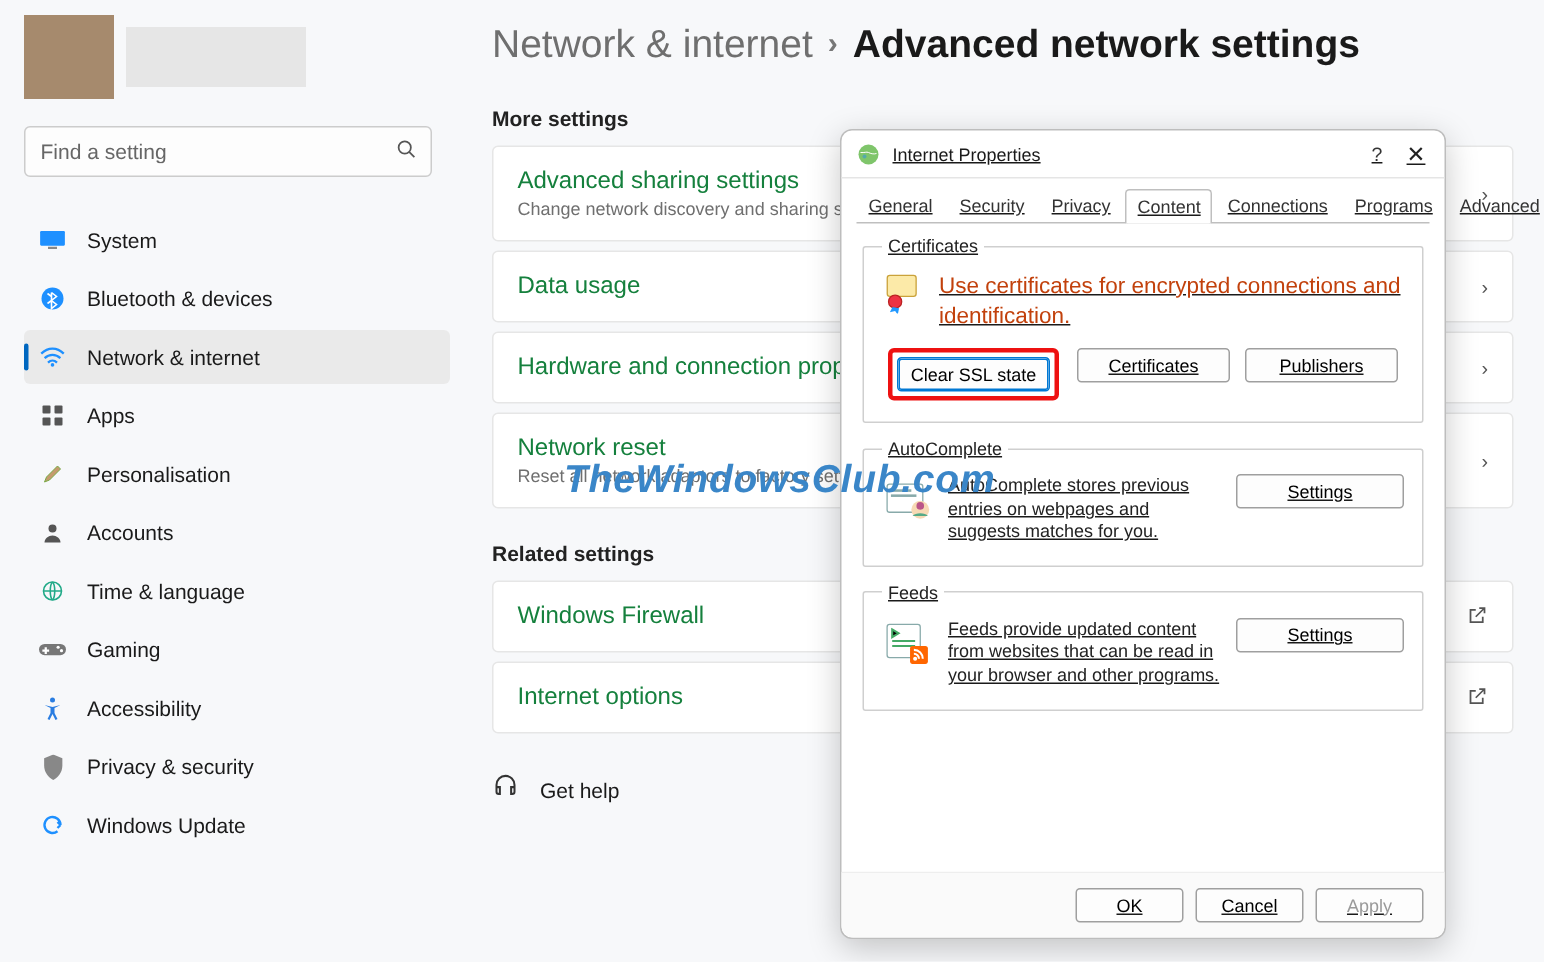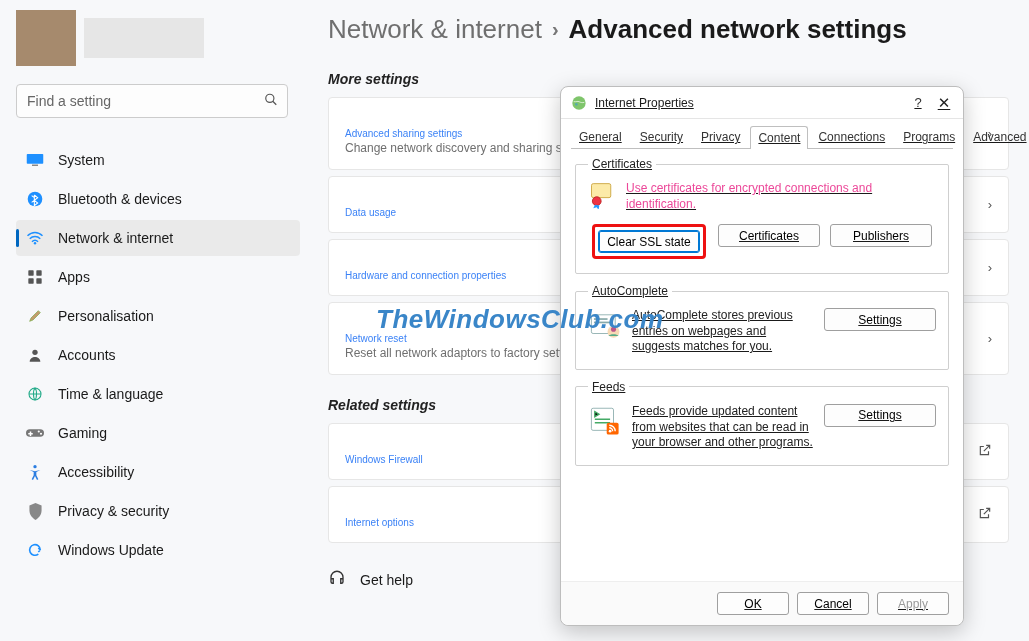--- a/index.html
+++ b/index.html
@@ -20,24 +20,24 @@
   .nav-item.active { background: #eaeaea; }
   .nav-item.active::before { content: ""; position: absolute; left: 0; top: 9px; bottom: 9px; width: 3px; background: #0067c0; border-radius: 2px; }
   .nav-icon { width: 18px; height: 18px; display: flex; align-items: center; justify-content: center; font-size: 16px; }
 
   
   .main { position: absolute; left: 320px; top: 0; right: 0; padding: 14px 20px 0 8px; }
   .breadcrumb { font-size: 26px; font-weight: 600; color: #1a1a1a; margin-bottom: 26px; display: flex; align-items: center; gap: 10px; }
   .breadcrumb .parent { color: #6f6f6f; font-weight: 400; }
   .breadcrumb .sep { color: #777; font-size: 20px; }
 
-  .section-title { font-size: 14px; font-weight: 600; margin: 0 0 10px 0; color: #222; font-style: italic; }
+  .section-title { font-size: 14px; font-weight: 600; margin: 0 0 10px 0; color: #222; }
 
   .card { background: #fff; border: 1px solid #e6e6e6; border-radius: 4px; padding: 14px 16px; margin-bottom: 6px; display: flex; align-items: center; justify-content: space-between; cursor: pointer; }
-  .card-ttl { font-size: 10px; color: #3b82f6; margin-top: 16px; }
+  .card-ttl { font-size: 16px; color: #15803d; }
   .card-sub { font-size: 12px; color: #6f6f6f; margin-top: 2px; }
   .card-chev, .card-ext { font-size: 13px; color: #555; }
 
   .help-row { display: flex; align-items: center; gap: 14px; margin-top: 26px; font-size: 14px; }
   .help-icon { font-size: 16px; }
 
   
   .dialog { position: absolute; left: 560px; top: 86px; width: 404px; height: 540px; background: #fff; border: 1px solid #bdbdbd; border-radius: 8px; box-shadow: 0 6px 22px rgba(0,0,0,.22); display: flex; flex-direction: column; font-size: 12px; text-decoration: underline; }
   .dlg-titlebar { display: flex; align-items: center; height: 32px; padding: 0 6px 0 10px; border-bottom: 1px solid #e5e5e5; }
   .dlg-title-icon { width: 16px; height: 16px; margin-right: 8px; }
@@ -48,21 +48,21 @@
   .tabs { display: flex; gap: 2px; padding: 6px 6px 0 10px; font-size: 12px; color: #333; }
   .tab { padding: 4px 7px; border: 1px solid transparent; border-bottom: none; border-radius: 3px 3px 0 0; cursor: pointer; }
   .tab.active { border-color: #bfbfbf; background: #fff; position: relative; top: 1px; }
   .tab-border { height: 1px; background: #bfbfbf; margin: 0 10px; }
 
   .dlg-body { padding: 8px 14px 0 14px; flex: 1; overflow: hidden; }
   .fieldset { border: 1px solid #cfcfcf; border-radius: 2px; padding: 10px 12px 14px 12px; margin-bottom: 10px; position: relative; }
   .fieldset legend { font-size: 12px; padding: 0 4px; color: #222; }
   .cert-row { display: flex; align-items: flex-start; gap: 10px; }
   .cert-icon { width: 28px; height: 28px; flex: 0 0 28px; }
-  .cert-desc { font-size: 12px; color: #ec4899; line-height: 1.3; }
+  .cert-desc { font-size: 15px; color: #c2410c; line-height: 1.3; }
 
   .btn-row { display: flex; gap: 10px; margin-top: 12px; justify-content: center; }
   .win-btn { height: 23px; min-width: 102px; border: 1px solid #9f9f9f; border-radius: 3px; background: #fdfdfd; font-size: 12px; cursor: pointer; padding: 0 8px; }
   .highlight-box { padding: 3px; border: 3px solid #e11; border-radius: 4px; margin-right: 2px; }
   .highlight-box .win-btn { border-color: #0078d4; box-shadow: 0 0 0 1px #0078d4 inset; }
 
   .ac-row { display: flex; align-items: flex-start; gap: 10px; }
   .ac-icon { width: 34px; height: 34px; flex: 0 0 34px; }
   .ac-desc { flex: 1; font-size: 12px; color: #222; line-height: 1.3; }
   .ac-btn { align-self: flex-start; }

